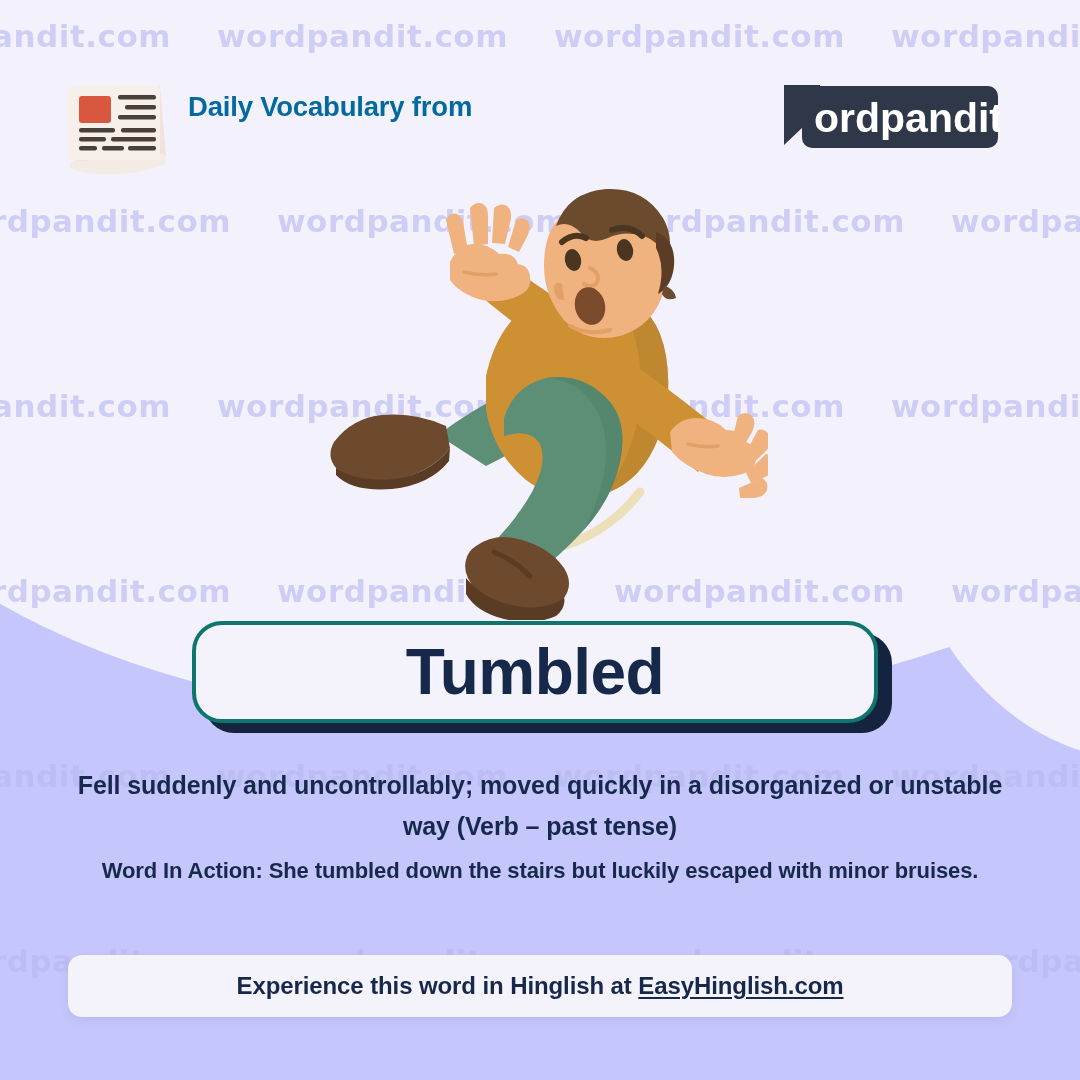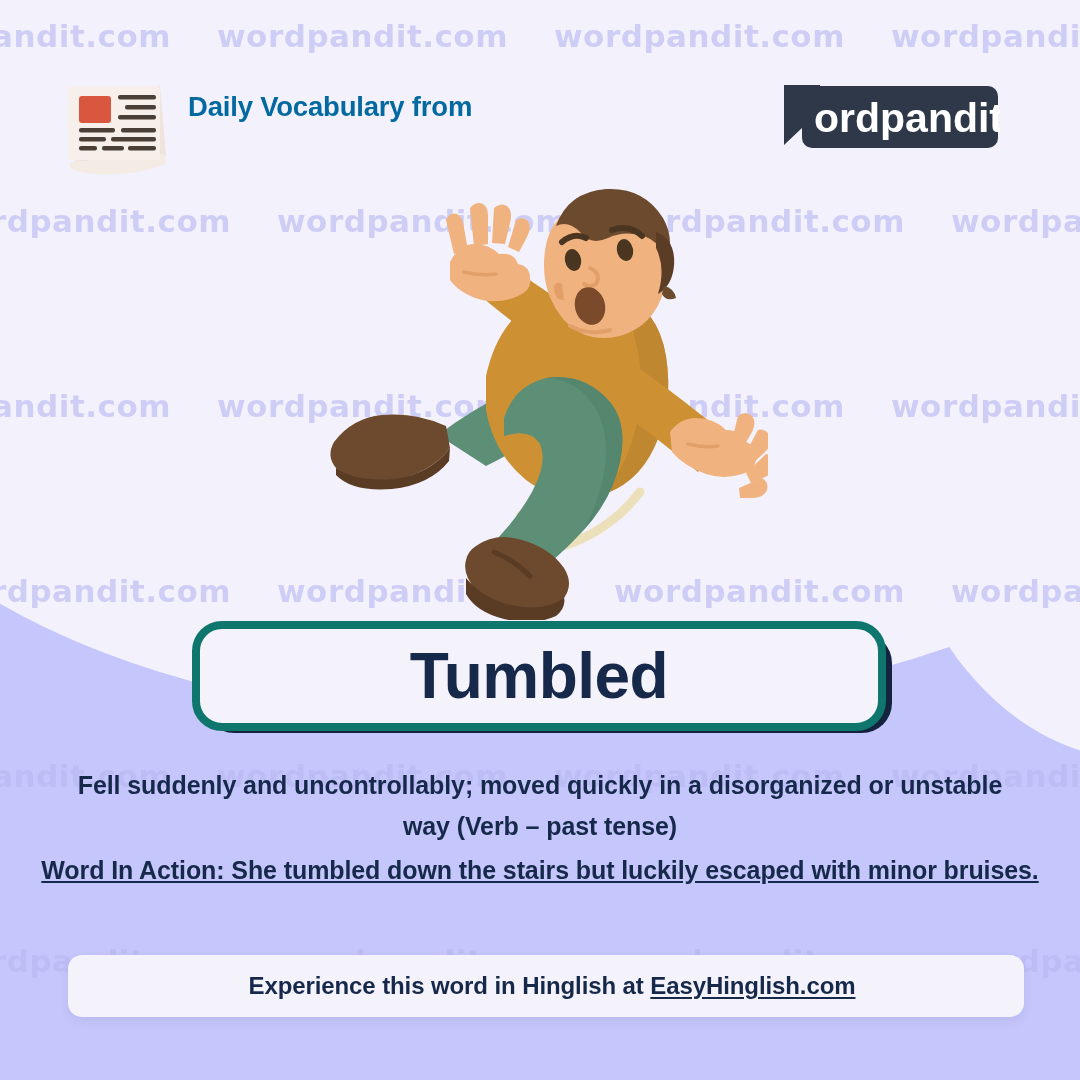--- a/index.html
+++ b/index.html
@@ -128,21 +128,21 @@
     background: #14243f;
     border-radius: 30px;
   }
   .word-card {
     position: absolute;
     left: 0;
     top: 0;
     width: 678px;
     height: 94px;
     background: #f4f3fc;
-    border: 8px solid #0f766e;
+    border: 4px solid #0f766e;
     border-radius: 30px;
     display: flex;
     align-items: center;
     justify-content: center;
   }
   .word-text {
     color: #16294a;
     font-size: 64px;
     font-weight: 700;
     letter-spacing: -0.5px;
@@ -162,41 +162,39 @@
     line-height: 41px;
     letter-spacing: -0.1px;
   }
   .word-in-action {
     position: absolute;
     left: 40px;
     top: 850px;
     width: 1000px;
     text-align: center;
     color: #16294a;
-    font-size: 25px;
+    font-size: 22px;
     font-weight: 700;
     line-height: 41px;
     letter-spacing: -0.1px;
-    text-decoration: underline;
   }
 
   
   .bottom-banner {
     position: absolute;
     left: 68px;
     top: 955px;
     width: 944px;
     height: 62px;
     background: #f4f3fc;
     border-radius: 14px;
     display: flex;
     align-items: center;
     justify-content: center;
     box-shadow: 0 4px 10px rgba(80,80,150,.10);
-    padding-left: 12px;
   }
   .banner-text {
     color: #16294a;
     font-size: 24px;
     font-weight: 700;
     letter-spacing: -0.1px;
   }
   .banner-link {
     color: #16294a;
     text-decoration: underline;

